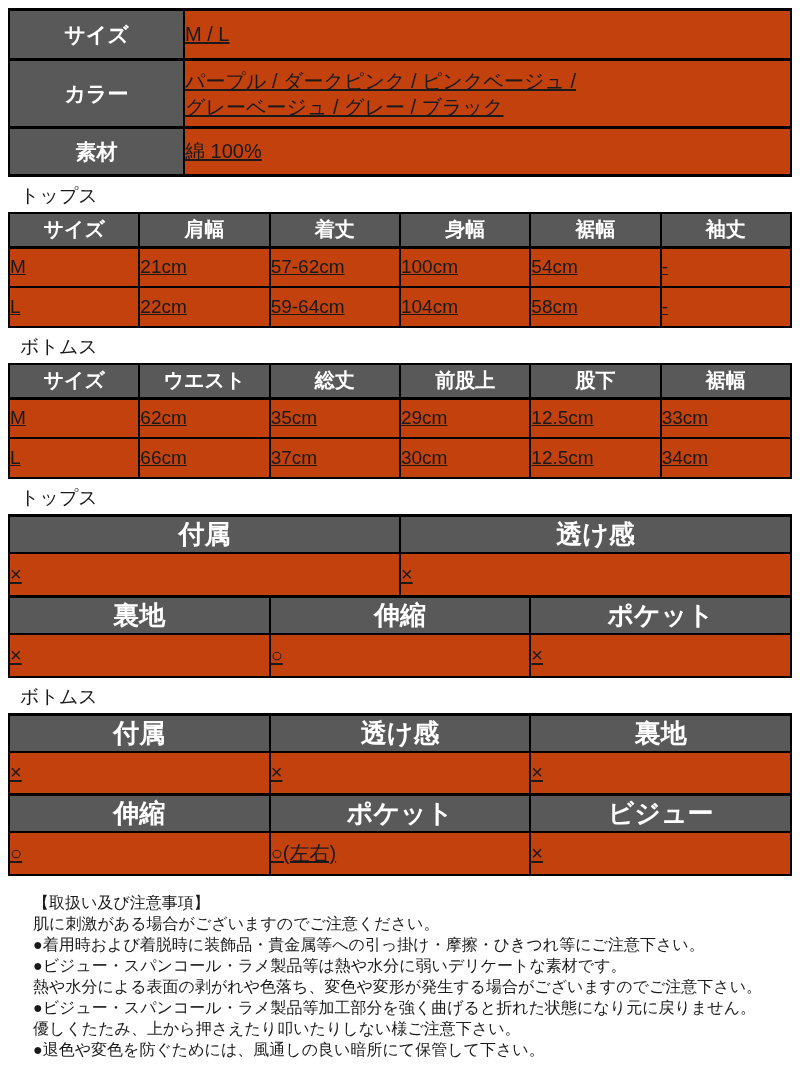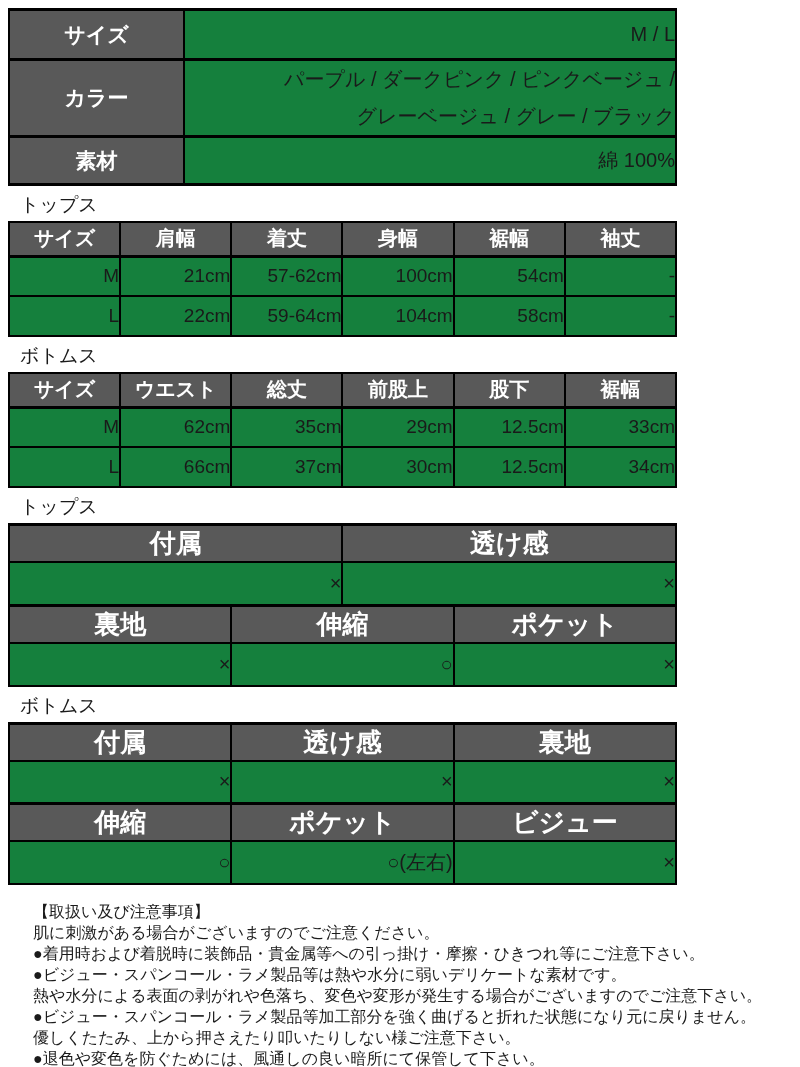--- a/index.html
+++ b/index.html
@@ -9,46 +9,47 @@
     height: 1067px;
     background: #ffffff;
     color: #1a1a1a;
     font-family: "Liberation Sans", sans-serif;
     overflow: hidden;
   }
   .page { padding: 8px 8px 0 8px; }
 
   table {
     border-collapse: collapse;
-    width: 669px;
+    width: 784px;
     table-layout: fixed;
   }
   table, th, td { border: 2px solid #000; }
   th {
     background: #595959;
     color: #ffffff;
     font-weight: bold;
     text-align: center;
     vertical-align: middle;
     padding: 0;
   }
   td {
-    background: #15803d;
-    text-align: right;
+    background: #c2410c;
+    text-align: left;
     vertical-align: middle;
     padding: 0;
+    text-decoration: underline;
   }
 
   
   .info-table th { width: 175px; font-size: 21px; border-bottom-width: 3px; border-top-width: 3px; }
   .info-table td { font-size: 20px; border-bottom-width: 3px; border-top-width: 3px; }
   .info-table .r-size  th, .info-table .r-size  td { height: 50px; }
   .info-table .r-color th, .info-table .r-color td { height: 68px; }
   .info-table .r-mat   th, .info-table .r-mat   td { height: 48px; }
-  .pre { white-space: pre-line; line-height: 37px; }
+  .pre { white-space: pre-line; line-height: 26px; }
 
   
   .size-table th { height: 34px; font-size: 20px; border-bottom-width: 3px; }
   .size-table td { height: 40px; font-size: 19px; }
 
   
   .feature-table th { height: 31px; font-size: 26px; border-top-width: 3px; }
   .feature-table td { height: 43px; font-size: 20px; }
 
   .section-label {

